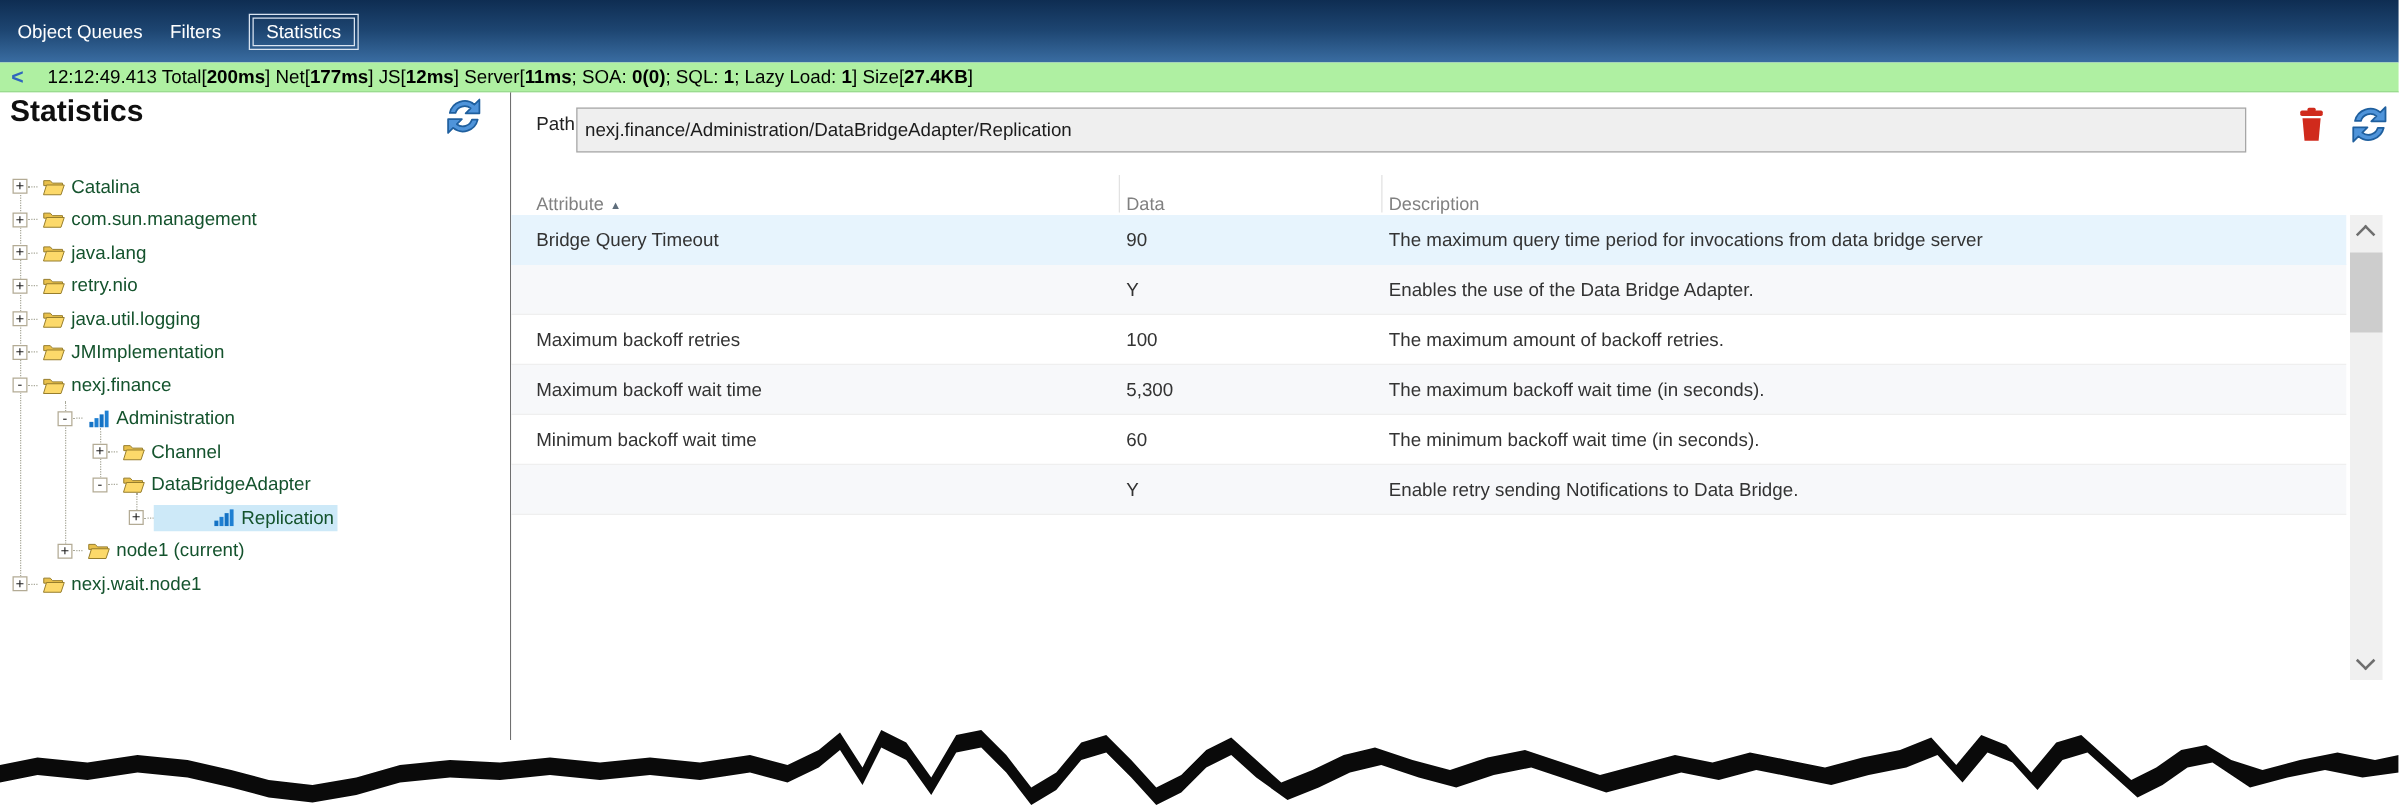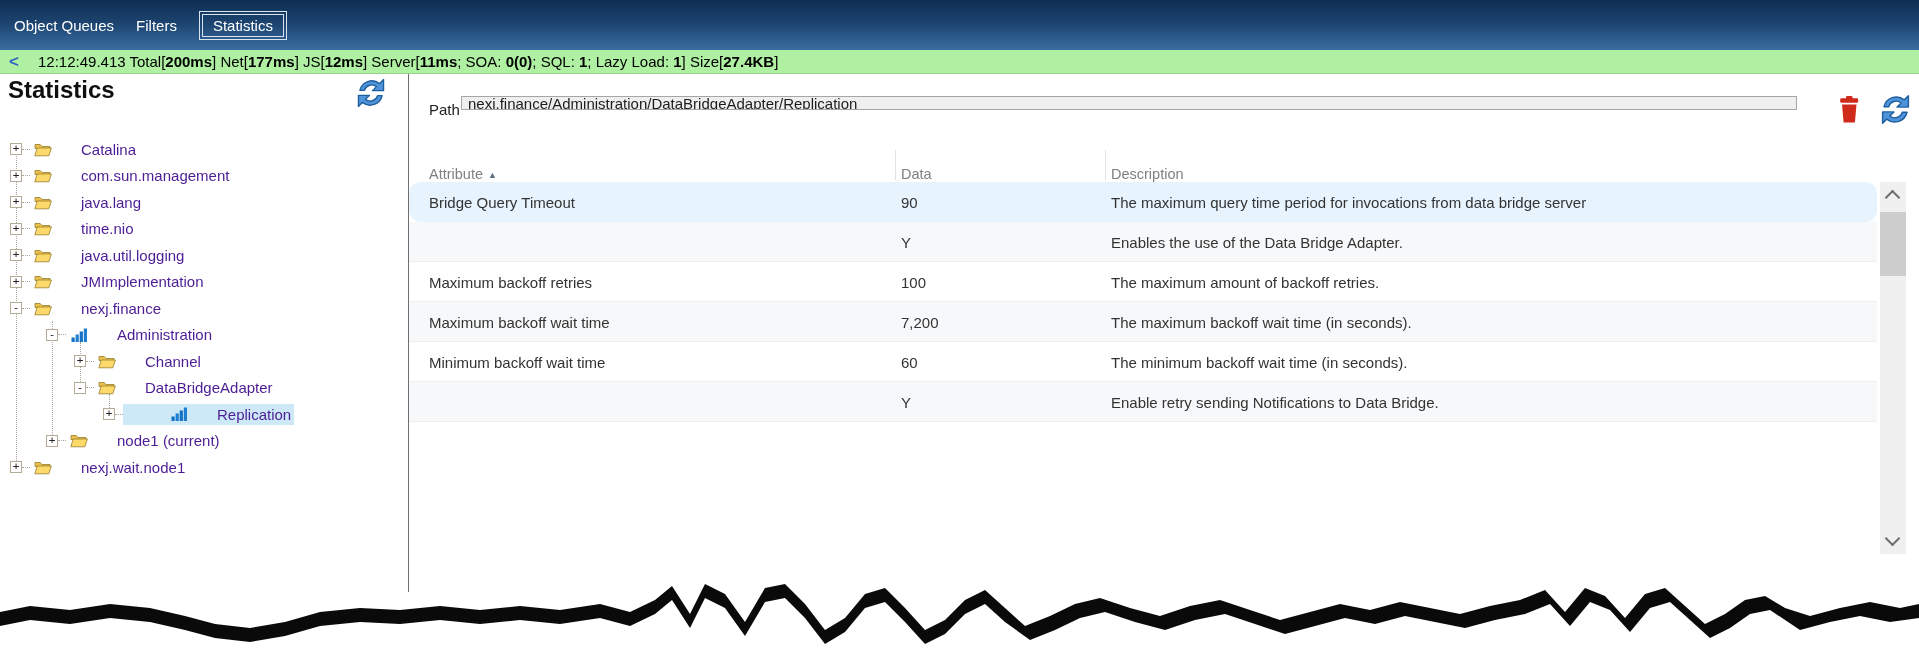--- a/index.html
+++ b/index.html
@@ -44,26 +44,26 @@
   .trow{position:absolute;height:26.5px;display:flex;align-items:center;white-space:nowrap;}
   .expander{
     width:12px;height:12px;box-sizing:border-box;border:1px solid #b3ab95;background:#fff;
     font-size:11px;line-height:9px;text-align:center;color:#222;flex:0 0 12px;cursor:default;
     font-family:"DejaVu Sans Mono",monospace;
   }
   .stub{width:8px;border-top:1px dotted #a9a99a;height:0;flex:0 0 8px;}
   .ncontent{display:flex;align-items:center;padding:2px 3px;gap:4px;}
   .ncontent.sel{background:#cde9f8;padding-left:46px;}
   .ticon{width:20px;height:16px;display:flex;align-items:center;justify-content:center;flex:0 0 20px;}
-  .tlabel{font-size:15px;color:#4c1d95;margin-left:24px;}
-  
-  #main{position:absolute;left:409px;top:74px;width:1510px;height:518px;background:#fff;margin-top:10px;}
+  .tlabel{font-size:15px;color:#14532d;}
+  
+  #main{position:absolute;left:409px;top:74px;width:1510px;height:518px;background:#fff;}
   #path-label{position:absolute;left:20px;top:17px;font-size:15px;color:#222;}
   #path-input{
-    position:absolute;left:52px;top:12px;width:1336px;height:14px;box-sizing:border-box;
+    position:absolute;left:52px;top:12px;width:1336px;height:36px;box-sizing:border-box;
     background:#efefef;border:1px solid #a6a6a6;font-size:15px;color:#1c1c1c;padding:0 6px;
     font-family:"Liberation Sans","DejaVu Sans",sans-serif;
   }
   #trash-btn{position:absolute;left:1428px;top:11px;width:24px;height:29px;cursor:pointer;}
   #path-refresh{position:absolute;left:1469px;top:8px;width:35px;height:35px;cursor:pointer;}
   .col-sep{position:absolute;top:66px;height:30px;width:0;border-left:1px solid #e2e2e2;}
   .hdr{position:absolute;top:82px;font-size:14.5px;color:#808080;white-space:nowrap;}
   #hdr-attribute span.hl{}
   .sort-arrow{font-size:9px;color:#5f6e7c;margin-left:5px;vertical-align:1px;}
   #table-rows{position:absolute;left:0;top:98px;width:1468px;}
@@ -157,21 +157,21 @@
       <div class="trow" style="top: 141.5px; left: 10px;">
         <div class="expander">+</div>
         <div class="stub"></div>
         <div class="ncontent">
           <span class="ticon">
             <svg width="18" height="15" viewBox="0 0 18 15">
               <path d="M1 2.5h5.2l1.8 2H16v2H1z" fill="#e9c04b" stroke="#977e2c" stroke-width="0.8"></path>
               <path d="M0.8 13.8 L3.2 6 H17.4 L14.8 13.8 Z" fill="#fcd96a" stroke="#977e2c" stroke-width="0.8"></path>
             </svg>
           </span>
-          <span class="tlabel">time.nio</span>
+          <span class="tlabel">retry.nio</span>
         </div>
       </div>
       <div class="trow" style="top: 168px; left: 10px;">
         <div class="expander">+</div>
         <div class="stub"></div>
         <div class="ncontent">
           <span class="ticon">
             <svg width="18" height="15" viewBox="0 0 18 15">
               <path d="M1 2.5h5.2l1.8 2H16v2H1z" fill="#e9c04b" stroke="#977e2c" stroke-width="0.8"></path>
               <path d="M0.8 13.8 L3.2 6 H17.4 L14.8 13.8 Z" fill="#fcd96a" stroke="#977e2c" stroke-width="0.8"></path>
@@ -314,37 +314,37 @@
   <div class="col-sep" style="left:486px;"></div>
   <div class="col-sep" style="left:696px;"></div>
 
   <div class="hdr" id="hdr-attribute" style="left:20px;">
     <span class="hl">Attribute</span><span class="sort-arrow">▲</span>
   </div>
   <div class="hdr" style="left:492px;">Data</div>
   <div class="hdr" style="left:702px;">Description</div>
 
   <div id="table-rows">
-      <div class="drow sel" style="top: 0px; border-radius: 12px;">
+      <div class="drow sel" style="top: 0px;">
         <div class="cell attr">Bridge Query Timeout</div>
         <div class="cell val">90</div>
         <div class="cell desc">The maximum query time period for invocations from data bridge server</div>
       </div>
       <div class="drow alt" style="top: 40px;">
         <div class="cell val">Y</div>
         <div class="cell desc">Enables the use of the Data Bridge Adapter.</div>
       </div>
       <div class="drow" style="top: 80px;">
         <div class="cell attr">Maximum backoff retries</div>
         <div class="cell val">100</div>
         <div class="cell desc">The maximum amount of backoff retries.</div>
       </div>
       <div class="drow alt" style="top: 120px;">
         <div class="cell attr">Maximum backoff wait time</div>
-        <div class="cell val">7,200</div>
+        <div class="cell val">5,300</div>
         <div class="cell desc">The maximum backoff wait time (in seconds).</div>
       </div>
       <div class="drow" style="top: 160px;">
         <div class="cell attr">Minimum backoff wait time</div>
         <div class="cell val">60</div>
         <div class="cell desc">The minimum backoff wait time (in seconds).</div>
       </div>
       <div class="drow alt" style="top: 200px;">
         <div class="cell val">Y</div>
         <div class="cell desc">Enable retry sending Notifications to Data Bridge.</div>

